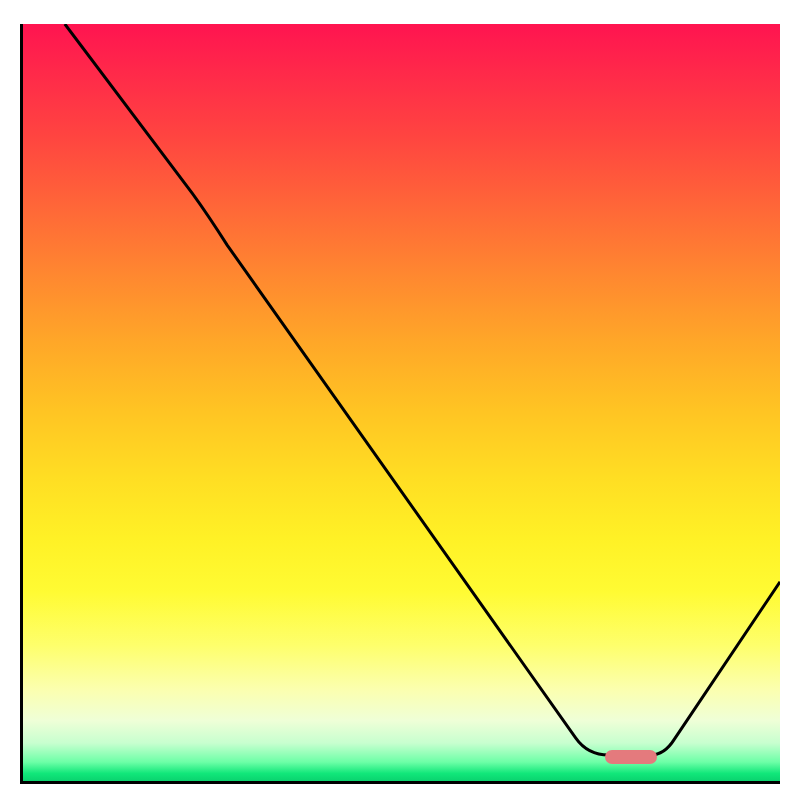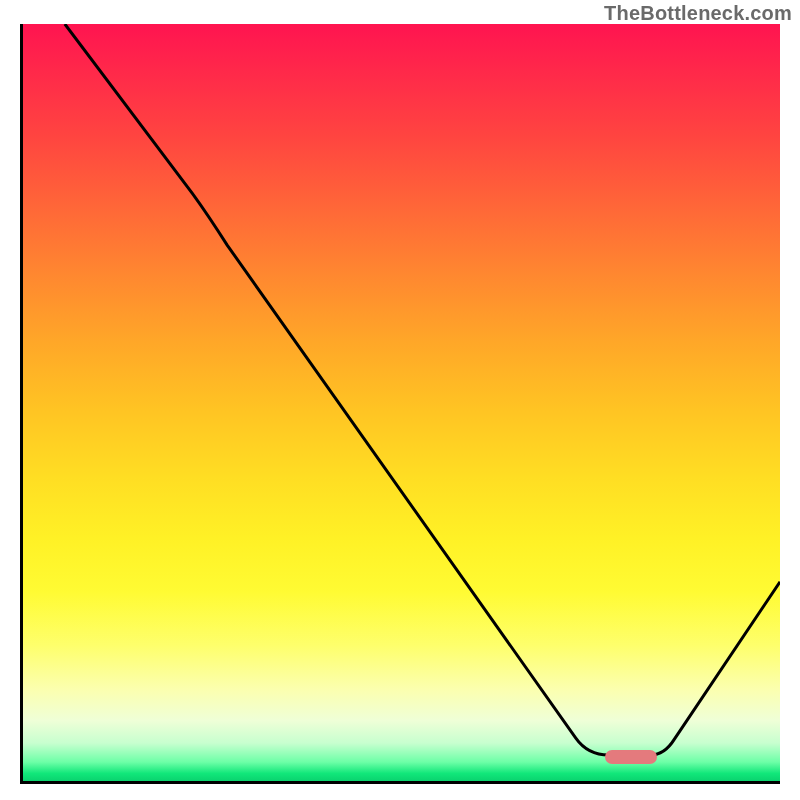--- a/index.html
+++ b/index.html
@@ -74,21 +74,20 @@
     width: 52px;
     height: 14px;
     border-radius: 7px;
     background: #e47a7d;
   }
 </style>
 </head>
 <body>
 <div class="container">
 
-  <div class="watermark">TheBottleneck.com</div>
 
   <div class="plot-area">
     <div class="gradient-bg"></div>
 
     <svg class="curve" viewBox="0 0 760 760" preserveAspectRatio="none">
       <path d="M 42 0
                L 170 170
                Q 186 192 205 222
                L 555 717
                Q 567 734 588 734

